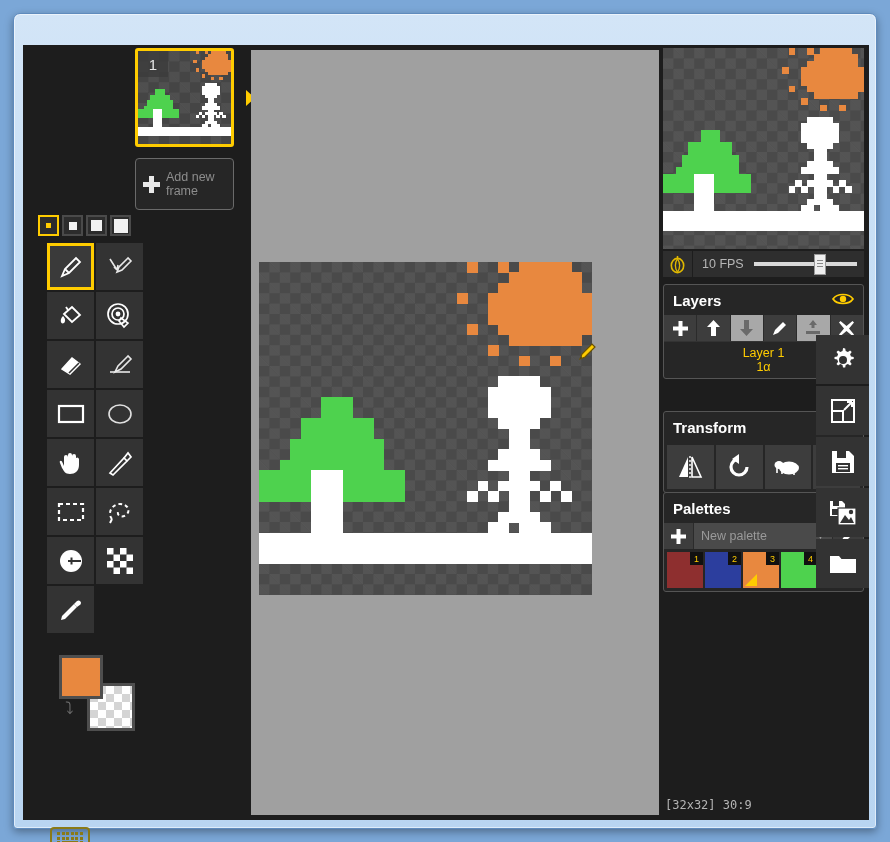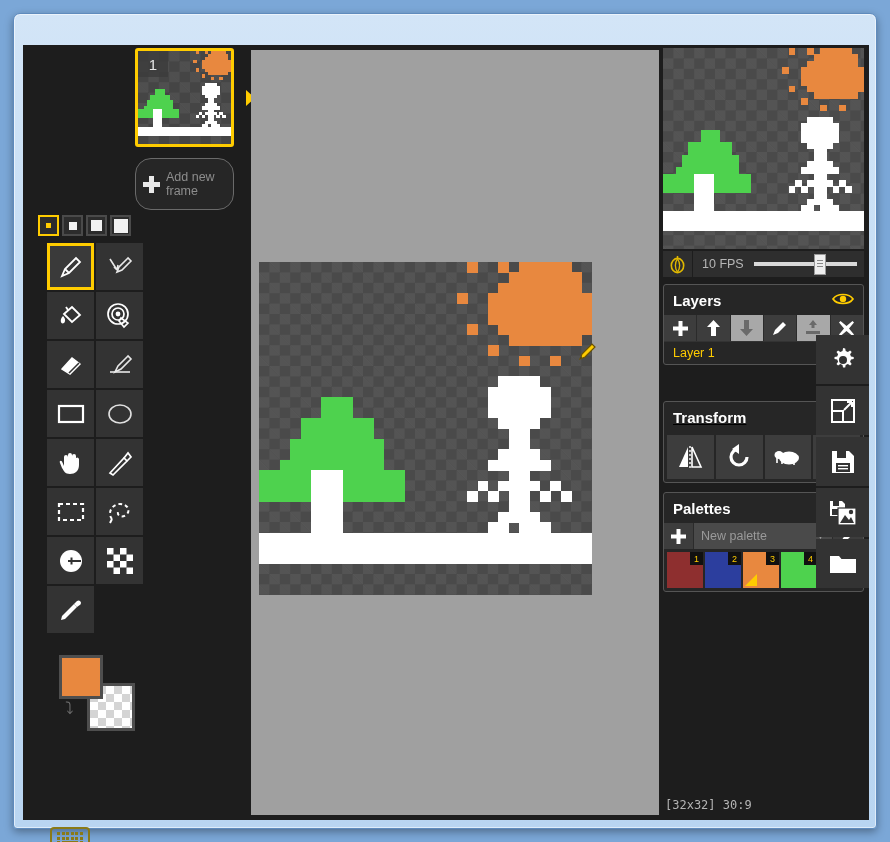--- a/index.html
+++ b/index.html
@@ -88,21 +88,21 @@
     font-size: 15px; display:flex; align-items:center; justify-content:center;
   }
   .frame-caret {
     position: absolute; left: 111px; top: 42px;
     width: 0; height: 0;
     border-style: solid; border-width: 8px 0 8px 9px;
     border-color: transparent transparent transparent #ffcc00;
   }
   .add-frame {
     margin-top: 11px; width: 99px; height: 52px;
-    border: 1px solid #6a6a6a; border-radius: 16px;
+    border: 1px solid #6a6a6a; border-radius: 4px;
     background: #262626; color: #8d8d8d;
     display: flex; align-items: center; gap: 6px;
     padding-left: 7px; font-size: 12.5px; line-height: 1.15;
   }
   .plus-big { position: relative; width: 17px; height: 17px; flex:0 0 auto; }
   .plus-big:before, .plus-big:after {
     content:""; position:absolute; background:#e9e9e9;
   }
   .plus-big:before { left: 6px; top: 0; width: 5px; height: 17px; }
   .plus-big:after  { left: 0; top: 6px; width: 17px; height: 5px; }
@@ -198,21 +198,21 @@
     flex: 1 1 0; height: 26px; display:flex; align-items:center; justify-content:center;
     color: #fff; border-right: 1px solid #2b2b2b;
   }
   .layer-btn.disabled { background: #a8a8a8; color: #6a6a6a; }
   .layer-btn:last-child { border-right: 0; }
   .layer-row {
     display: flex; justify-content: space-between; align-items: center;
     padding: 4px 9px; font-size: 12.5px; color: #e2e2e2;
     border-top: 1px solid #333;
   }
-  .layer-row.active { color: #ffcc00; }
+  .layer-row.active { color: #ffcc00; flex-direction: column; }
 
   .transform-grid { display: flex; padding: 3px; gap: 2px; }
   .transform-btn {
     flex: 1 1 0; height: 44px; background: #3d3d3d;
     display: flex; align-items: center; justify-content: center; color: #fff;
   }
 
   .pal-toolbar { display: flex; background: #3d3d3d; align-items: center; }
   .pal-add { width: 30px; height: 26px; display:flex; align-items:center;
              justify-content:center; color:#fff; border-right:1px solid #2b2b2b; }
@@ -675,21 +675,21 @@
                 <path d="M1.5 0 L7.5 5 L13.5 0 L15 1.5 L10 7.5 L15 13.5 L13.5 15 L7.5 10 L1.5 15 L0 13.5 L5 7.5 L0 1.5 Z" fill="currentColor"></path>
               </svg>
           </div>
         </div>
         <div class="layer-row active">
           <span>Layer 1</span>
           <span>1α</span>
         </div>
       </div>
 
-      <div class="panel" style="top:356px;text-decoration:underline;">
+      <div class="panel" style="top:366px;">
         <div class="panel-title">
           <span>Transform</span>
         </div>
         <div class="transform-grid">
           <div class="transform-btn">
             <svg width="26" height="26" viewBox="0 0 26 26">
               <path d="M11 3 L11 23 L2 23 Z" fill="#fff"></path>
               <path d="M15 3 L15 23 L24 23 Z" fill="none" stroke="#fff" stroke-width="1.6"></path>
               <path d="M13 2 L13 24" stroke="#fff" stroke-width="1.4" stroke-dasharray="2 2"></path>
             </svg>

